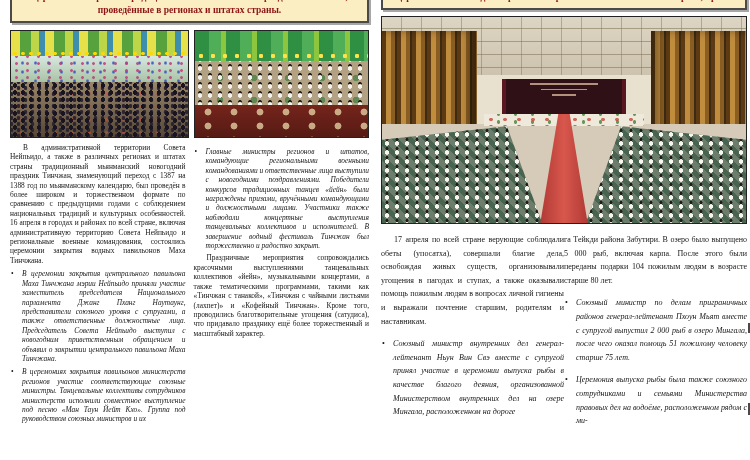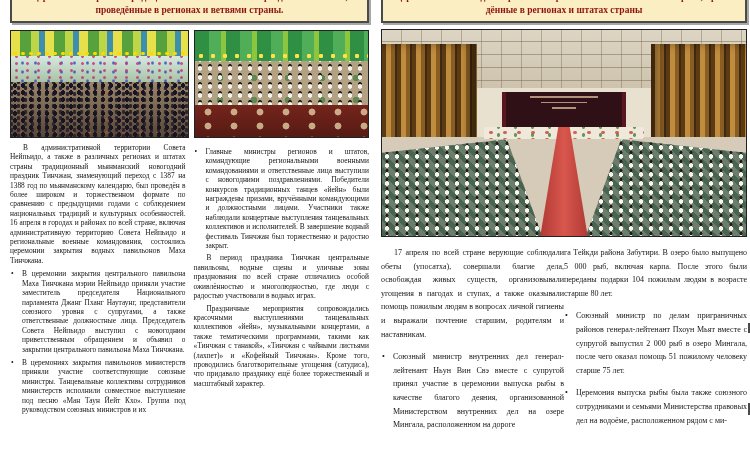--- a/index.html
+++ b/index.html
@@ -96,33 +96,33 @@
   .cols{display:flex;margin-top:5px;text-align:justify;}
   .cols-l{gap:8px;font-size:7.4px;line-height:9.4px;}
   .cols-r{margin-top:9px;font-size:8px;line-height:13.6px;}
   .col{flex:1;min-width:0;}
   p{margin:0;}
   .indent{text-indent:13px;}
   .sp{margin-top:3px;}
   .li{display:flex;margin-top:4px;}
   .cols-r .li{margin-top:9px;}
   .li .mk{flex:none;width:11px;padding-left:1px;}
-  .li p{flex:1;}
+  .li p{flex:1;font-style:italic;}
 
   .edge-mark{position:absolute;right:0;width:2px;background:#4a4a4a;}
   .em1{top:323px;height:10px;}
   .em2{top:403px;height:12px;}
 </style>
 </head>
 <body>
 
 <div class="page page-l">
   <div class="banner">
     <div>Церемонии закрытия традиционного мьянманского праздника Тинчжан,</div>
-    <div>проведённые в регионах и ветвями страны.</div>
+    <div>проведённые в регионах и штатах страны.</div>
   </div>
 
   <div class="photo-frame-l">
     <div class="photo photo-a">
       <div class="layer pa-canopy"></div>
       <div class="layer pa-stage"></div>
       <div class="layer pa-crowd"></div>
     </div>
     <div class="photo photo-b">
       <div class="layer pb-canopy"></div>
@@ -133,38 +133,36 @@
 
   <div class="cols cols-l">
     <div class="col">
       <p class="indent">В административной территории Совета Нейпьидо, а также в различных регионах и штатах страны традиционный мьянманский новогодний праздник Тинчжан, знаменующий переход с 1387 на 1388 год по мьянманскому календарю, был проведён в более широком и торжественном формате по сравнению с предыдущими годами с соблюдением национальных традиций и культурных особенностей. 16 апреля в городах и районах по всей стране, включая административную территорию Совета Нейпьидо и региональные военные командования, состоялись церемонии закрытия водных павильонов Маха Тинчжана.</p>
       <div class="li">
         <span class="mk">•</span>
         <p>В церемонии закрытия центрального павильона Маха Тинчжана мэрии Нейпьидо приняли участие заместитель председателя Национального парламента Джанг Пханг Наутаунг, представители союзного уровня с супругами, а также ответственные должностные лица. Председатель Совета Нейпьидо выступил с новогодним приветственным обращением и объявил о закрытии центрального павильона Маха Тинчжана.</p>
       </div>
       <div class="li">
         <span class="mk">•</span>
-        <p>В церемониях закрытия павильонов министерств приняли участие соответствующие союзные министры. Танцевальные коллективы сотрудников министерств исполнили совместное выступление под песню «Ман Таун Йейт Кхо». Группа под руководством союзных министров и их</p>
+        <p>В церемониях закрытия павильонов министерств регионов участие соответствующие союзные министры. Танцевальные коллективы сотрудников министерств исполнили совместное выступление под песню «Ман Таун Йейт Кхо». Группа под руководством союзных министров и их</p>
       </div>
     </div>
     <div class="col">
       <div class="li">
         <span class="mk">•</span>
         <p>Главные министры регионов и штатов, командующие региональными военными командованиями и ответственные лица выступили с новогодними поздравлениями. Победители конкурсов традиционных танцев «йейн» были награждены призами, вручёнными командующими и должностными лицами. Участники также наблюдали концертные выступления танцевальных коллективов и исполнителей. В завершение водный фестиваль Тинчжан был торжественно и радостно закрыт.</p>
       </div>
-      <p class="indent sp">В период праздника Тинчжан центральные павильоны, водные сцены и уличные зоны празднования по всей стране отличались особой оживлённостью и многолюдностью, где люди с радостью участвовали в водных играх.</p>
       <p class="indent sp">Праздничные мероприятия сопровождались красочными выступлениями танцевальных коллективов «йейн», музыкальными концертами, а также тематическими программами, такими как «Тинчжан с танакой», «Тинчжан с чайными листьями (лахпет)» и «Кофейный Тинчжан». Кроме того, проводились благотворительные угощения (сатудиса), что придавало празднику ещё более торжественный и масштабный характер.</p>
     </div>
   </div>
 </div>
 
 <div class="page page-r">
   <div class="banner">
     <div>Церемонии освобождения рыбы и выражения почтения по всей стране, прове-</div>
-    <div>дённые в регионах и штатах страны</div>
   </div>
 
   <div class="photo-frame-r">
     <div class="layer rp-ceiling"></div>
     <div class="layer rp-backwall"></div>
     <div class="layer rp-wall l"></div>
     <div class="layer rp-wall r"></div>
     <div class="layer rp-floor"></div>
     <div class="layer rp-stage">
       <span class="t1"></span>

